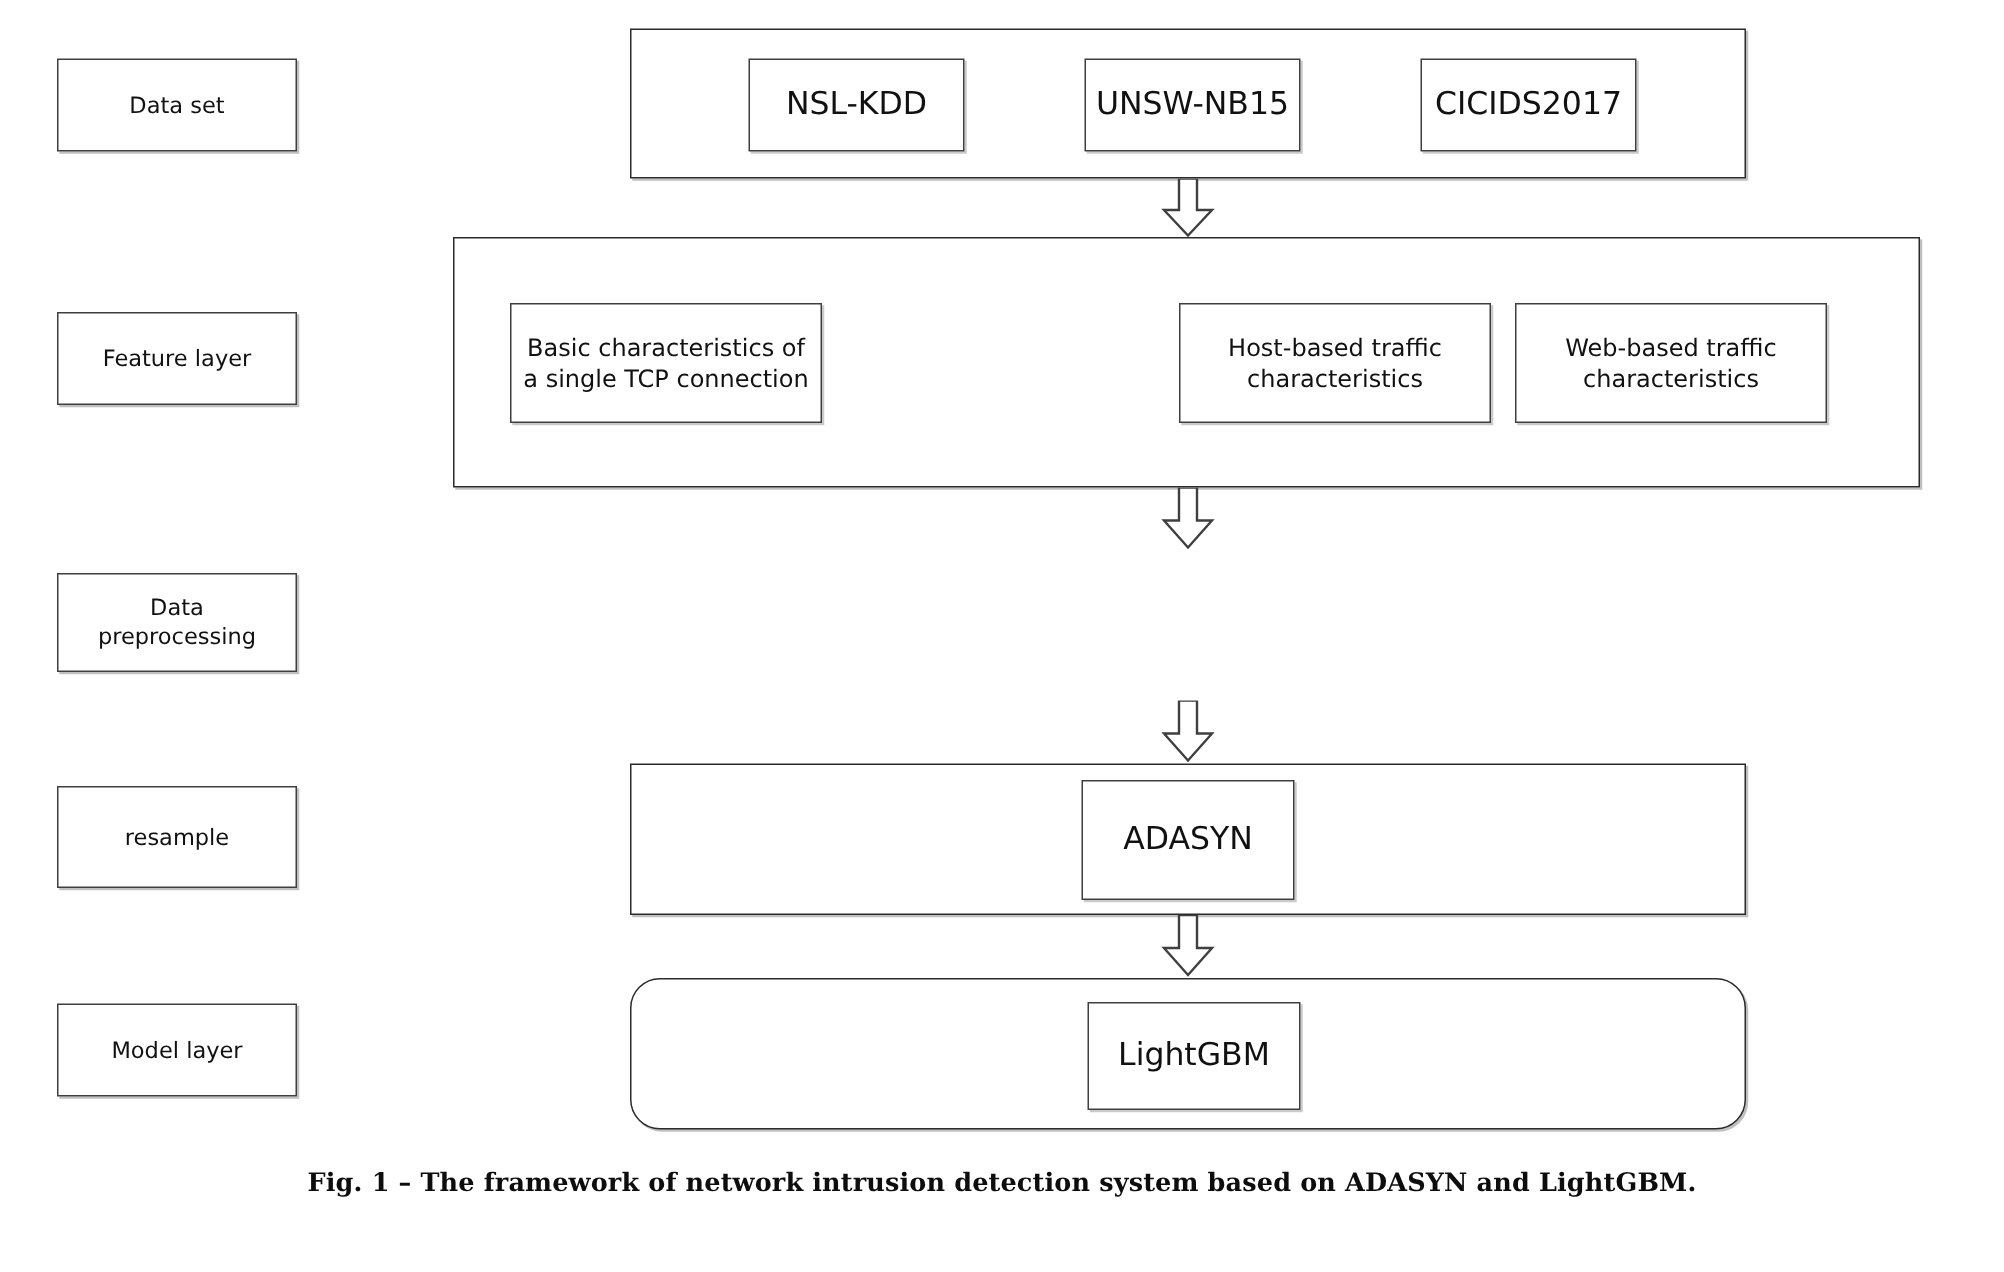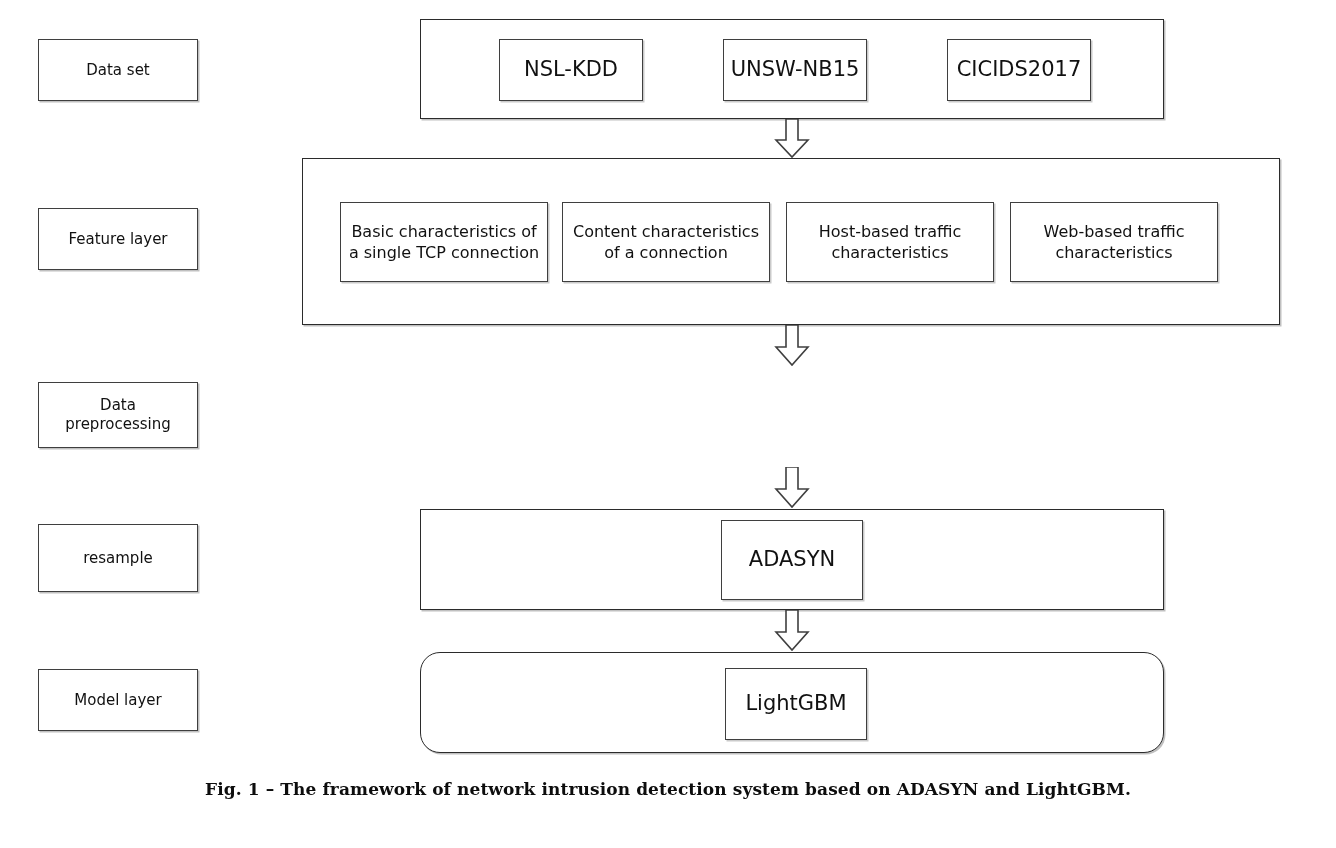--- a/index.html
+++ b/index.html
@@ -121,23 +121,20 @@
   <div class="arrow" style="left:770px; top:119px; width:44px; height:40px;">
     <svg width="44" height="40" viewBox="0 0 44 40" xmlns="http://www.w3.org/2000/svg">
       <polygon points="16,0 28,0 28,21 38,21 22,38 6,21 16,21" fill="#ffffff" stroke="#3f3f3f" stroke-width="1.6" stroke-linejoin="miter"></polygon>
     </svg>
   </div>
 
   <div class="box container-box" style="left:302px; top:158px; width:978px; height:167px;">
     <div class="inner-box small-text" style="left:37px; top:43px; width:208px; height:80px;">
       <span>Basic characteristics of a single TCP connection</span>
     </div>
-    <div class="inner-box small-text" style="left:259px; top:43px; width:208px; height:80px;">
-      <span>Content characteristics of a connection</span>
-    </div>
     <div class="inner-box small-text" style="left:483px; top:43px; width:208px; height:80px;">
       <span>Host-based traffic characteristics</span>
     </div>
     <div class="inner-box small-text" style="left:707px; top:43px; width:208px; height:80px;">
       <span>Web-based traffic characteristics</span>
     </div>
   </div>
 
   <div class="arrow" style="left:770px; top:325px; width:44px; height:42px;">
     <svg width="44" height="42" viewBox="0 0 44 42" xmlns="http://www.w3.org/2000/svg">

